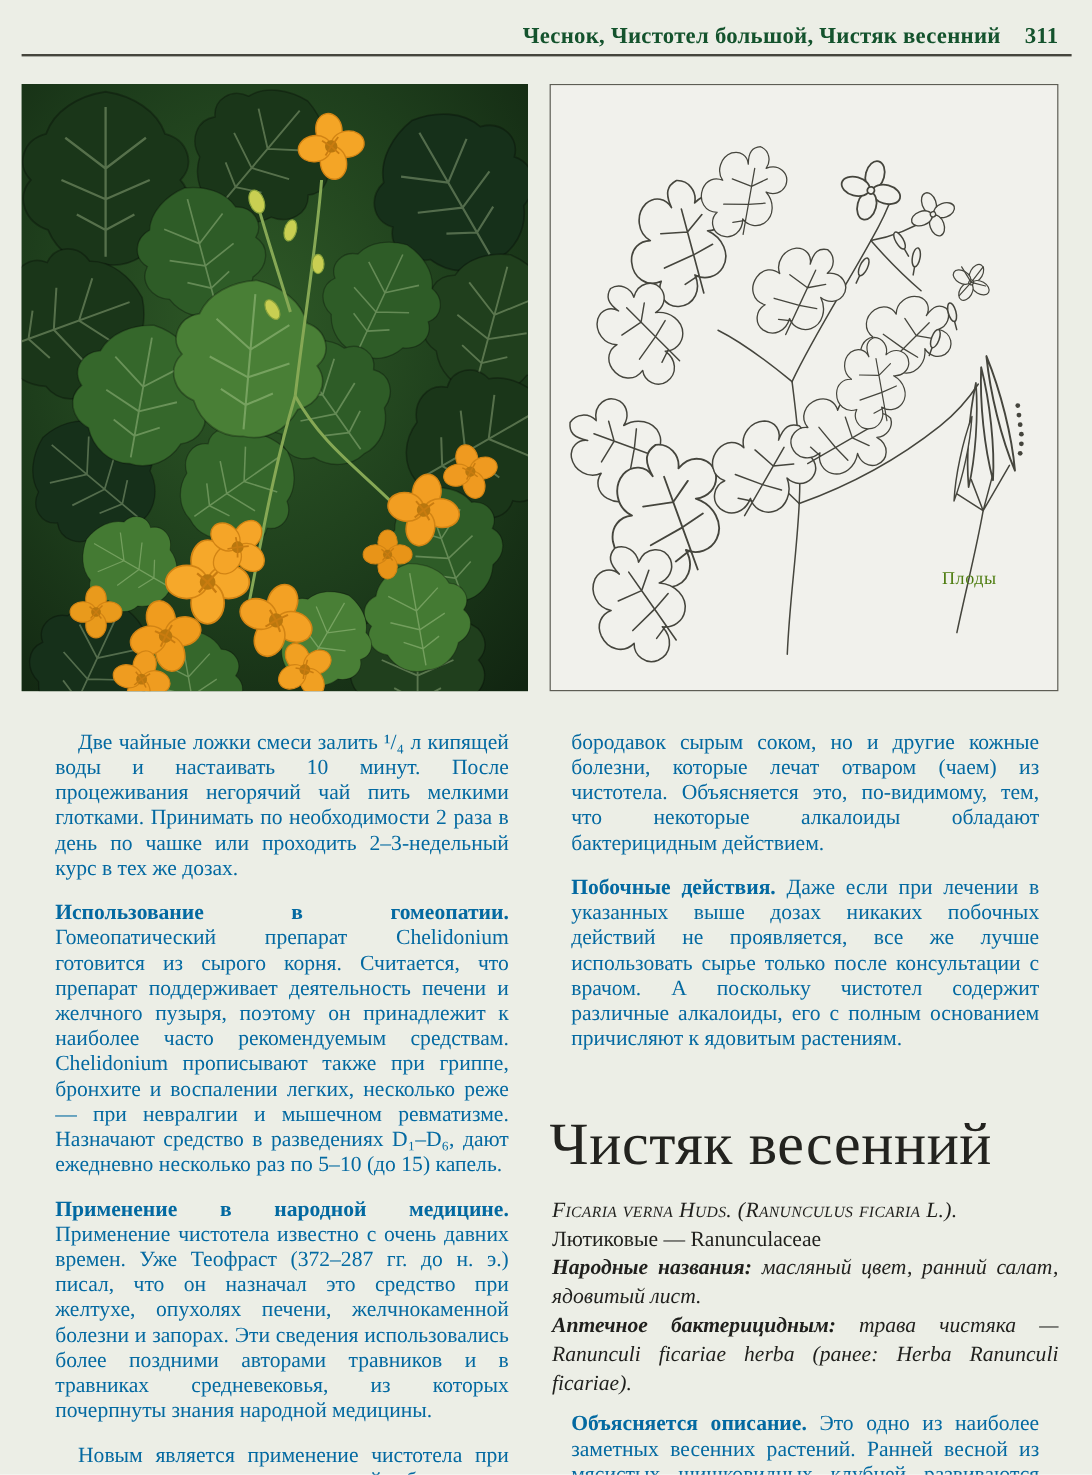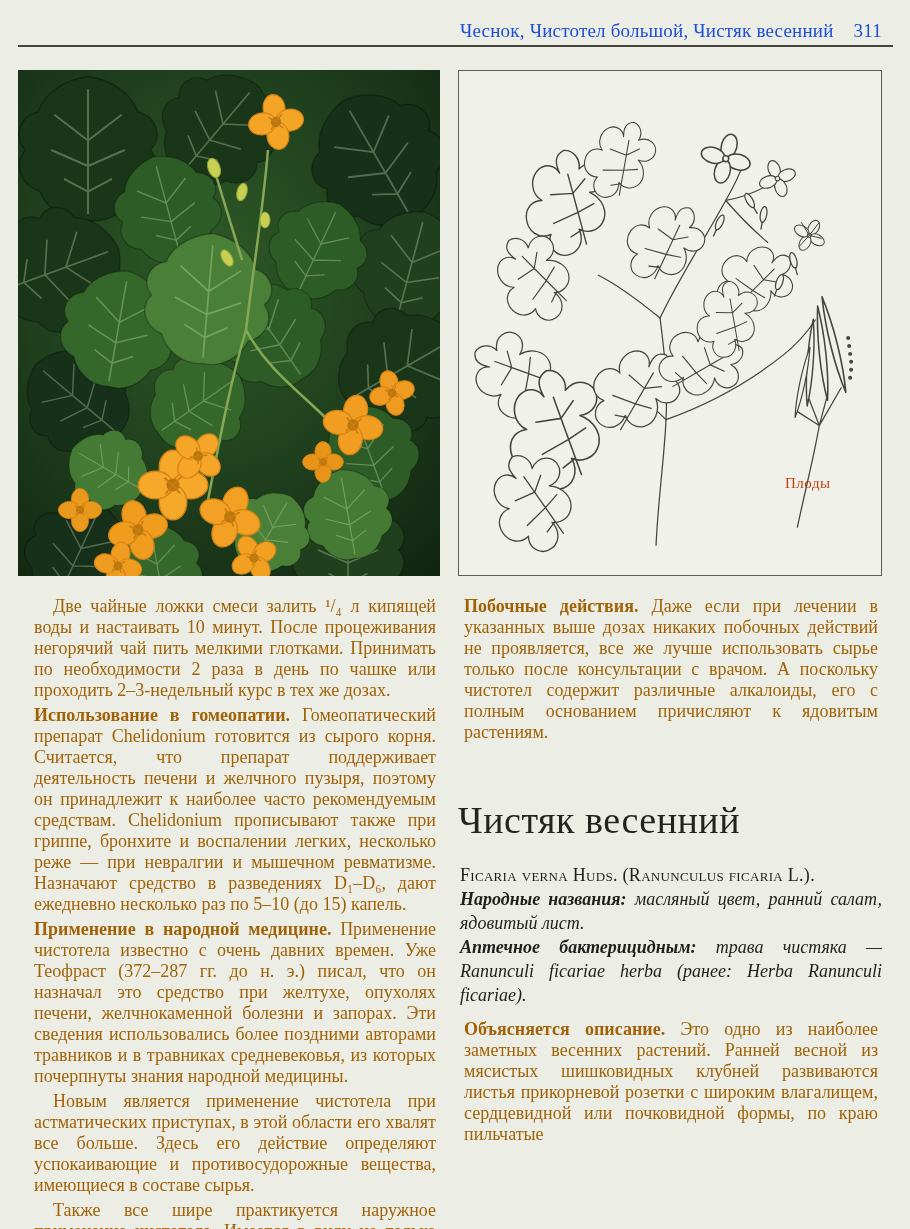--- a/index.html
+++ b/index.html
@@ -6,21 +6,21 @@
   body { width:910px; height:1229px; overflow:hidden; }
   .page {
     position:relative; width:910px; height:1229px;
     background:#eceee6;
     font-family:"Liberation Serif", serif;
     color:#1f1f1c;
   }
   
   .runhead {
     position:absolute; top:20px; right:28px;
-    font-size:19px; font-weight:normal; color:#1d4ed8;
+    font-size:19px; font-weight:bold; color:#14532d;
     letter-spacing:0.2px; white-space:nowrap;
   }
   .runhead .pagenum { margin-left:20px; }
   .rule {
     position:absolute; top:45px; left:18px; width:875px; height:2px;
     background:#45453d;
   }
   
   .photo {
     position:absolute; left:18px; top:70px; width:422px; height:506px;
@@ -28,40 +28,40 @@
   }
   .photo svg { display:block; width:100%; height:100%; }
   .panel {
     position:absolute; left:458px; top:70px; width:424px; height:506px;
     background:#f1f1ec; border:1px solid #5d5d54; box-sizing:border-box;
     overflow:hidden;
   }
   .panel svg { display:block; width:100%; height:100%; }
   .draw-label {
     position:absolute; left:326px; top:404px;
-    font-size:15px; color:#c2410c; letter-spacing:0.5px;
+    font-size:15px; color:#4d7c0f; letter-spacing:0.5px;
   }
   
   .col { position:absolute; top:592px; }
   .col-left  { left:30px;  width:410px; }
   .col-right { left:460px; width:422px; }
   .body {
-    margin:4px; text-align:justify; font-size:18px; line-height:21px;
-    color:#a16207;
+    margin:16px; text-align:justify; font-size:18px; line-height:21px;
+    color:#0369a1;
   }
   .indent { text-indent:19px; }
   .lead { font-weight:bold; }
   .species-heading {
-    font-size:38px; line-height:54px; font-weight:normal;
+    font-size:50px; line-height:54px; font-weight:normal;
     margin:50px 0 16px -2px; color:#23231f; letter-spacing:0.5px;
     white-space:nowrap;
   }
   .tax { margin:0; font-size:18px; line-height:24px; text-align:left; }
   .tax.just { text-align:justify;font-style:italic; }
-  .latin { font-variant:small-caps; letter-spacing:0.3px; }
+  .latin { font-style:italic; font-variant:small-caps; letter-spacing:0.3px; }
   .botany { margin-top:12px; }
   
   .ink { stroke:#45453d; stroke-width:1.25; fill:none; stroke-linecap:round; stroke-linejoin:round; }
   .petal { stroke:#d28414; stroke-width:1; }
   .fcenter { fill:#b9770e; stroke:none; }
   .pvein { stroke:rgba(215,235,185,0.32); stroke-width:1.2; fill:none; }
   .pblade { stroke:rgba(0,0,0,0.28); stroke-width:1; }
 </style>
 </head>
 <body>
@@ -234,24 +234,26 @@
 
   <div class="col col-left">
     <p class="body indent"><span>Две чайные ложки смеси залить ¹/₄ л кипящей воды и настаивать 10 минут. После процеживания негорячий чай пить мелкими глотками. Принимать по необходимости 2 раза в день по чашке или проходить 2–3-недельный курс в тех же дозах.</span></p>
     <p class="body"><span class="lead">Использование в гомеопатии.</span> <span>Гомеопатический препарат Chelidonium готовится из сырого корня. Считается, что препарат поддерживает деятельность печени и желчного пузыря, поэтому он принадлежит к наиболее часто рекомендуемым средствам. Chelidonium прописывают также при гриппе, бронхите и воспалении легких, несколько реже — при невралгии и мышечном ревматизме. Назначают средство в разведениях D₁–D₆, дают ежедневно несколько раз по 5–10 (до 15) капель.</span></p>
     <p class="body"><span class="lead">Применение в народной медицине.</span> <span>Применение чистотела известно с очень давних времен. Уже Теофраст (372–287 гг. до н. э.) писал, что он назначал это средство при желтухе, опухолях печени, желчнокаменной болезни и запорах. Эти сведения использовались более поздними авторами травников и в травниках средневековья, из которых почерпнуты знания народной медицины.</span></p>
     <p class="body indent"><span>Новым является применение чистотела при астматических приступах, в этой области его хвалят все больше. Здесь его действие определяют успокаивающие и противосудорожные вещества, имеющиеся в составе сырья.</span></p>
     <p class="body indent"><span>Также все шире практикуется наружное применение чистотела. Имеется в виду не только сведение</span></p>
   </div>
 
   <div class="col col-right">
+    <p class="body"><span>бородавок сырым соком, но и другие кожные болезни, которые лечат отваром (чаем) из чистотела. Объясняется это, по-видимому, тем, что некоторые алкалоиды обладают бактерицидным действием.</span></p>
     <p class="body"><span class="lead">Побочные действия.</span> <span>Даже если при лечении в указанных выше дозах никаких побочных действий не проявляется, все же лучше использовать сырье только после консультации с врачом. А поскольку чистотел содержит различные алкалоиды, его с полным основанием причисляют к ядовитым растениям.</span></p>
 
     <h1 class="species-heading">Чистяк весенний</h1>
 
     <p class="tax latin">Ficaria verna Huds. (Ranunculus ficaria L.).</p>
+    <p class="tax">Лютиковые — Ranunculaceae</p>
     <p class="tax just"><span class="lead">Народные названия:</span> <span>масляный цвет, ранний салат, ядовитый лист.</span></p>
     <p class="tax just"><span class="lead">Аптечное бактерицидным:</span> <span>трава чистяка — Ranunculi ficariae herba (ранее: Herba Ranunculi ficariae).</span></p>
 
     <p class="body botany"><span class="lead">Объясняется описание.</span> <span>Это одно из наиболее заметных весенних растений. Ранней весной из мясистых шишковидных клубней развиваются листья прикорневой розетки с широким влагалищем, сердцевидной или почковидной формы, по краю пильчатые</span></p>
   </div>
 
 </div>
 
 </body></html>

